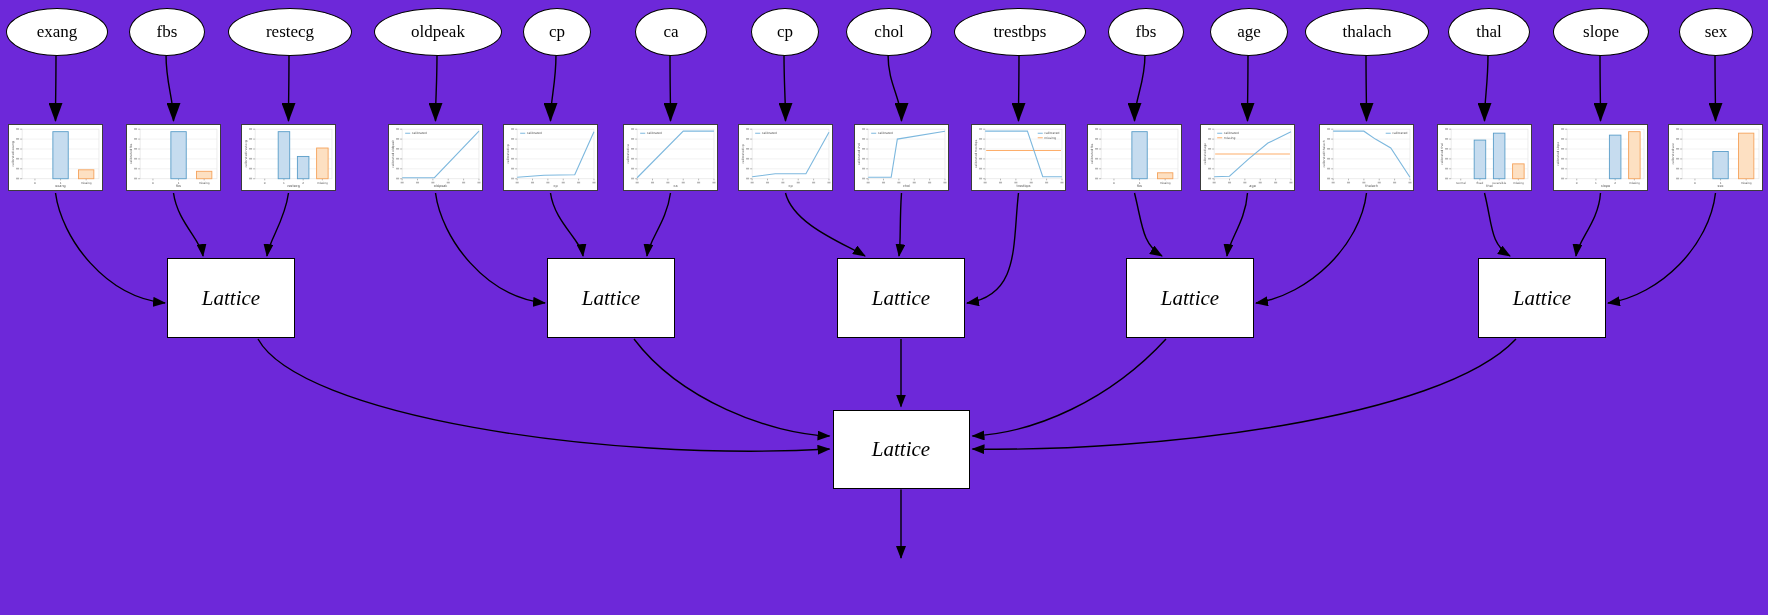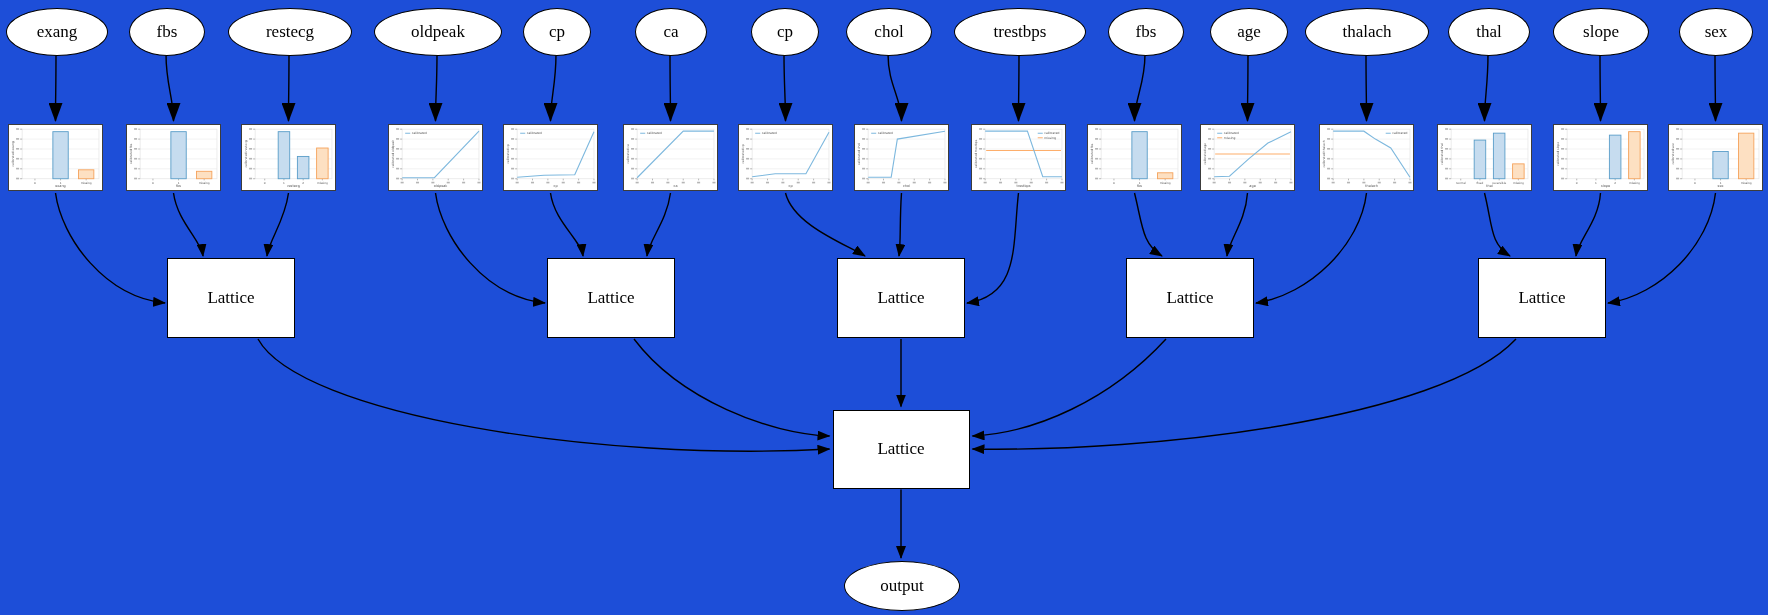--- a/index.html
+++ b/index.html
@@ -1,23 +1,23 @@
 <!DOCTYPE html>
 <html><head>
 <meta charset="utf-8">
 <style>
   html,body{margin:0;padding:0;background:#ffffff;}
-  #canvas{position:relative;width:1768px;height:615px;background:#1d4ed8;overflow:hidden;
+  #canvas{position:relative;width:1768px;height:615px;background:#6d28d9;overflow:hidden;
           font-family:"Liberation Serif", serif;}
   #edge-layer{position:absolute;left:0;top:0;width:1768px;height:615px;}
   .ellipse-node{position:absolute;display:flex;align-items:center;justify-content:center;
     border:1.5px solid #000;border-radius:50%;background:#fff;font-size:17px;color:#000;}
   .thumb{position:absolute;width:95px;height:67px;border:1.6px solid #3c3c3c;background:#fff;box-sizing:border-box;}
   .lattice-box,.avg-box{position:absolute;display:flex;align-items:center;justify-content:center;
-    border:1.4px solid #000;background:#fff;font-size:17px;color:#000;box-sizing:border-box;}
+    border:1.4px solid #000;background:#fff;font-size:21px;color:#000;box-sizing:border-box;font-style:italic;}
   .chart-svg{display:block;width:100%;height:100%;}
 </style>
 </head>
 <body>
 
 <div id="canvas">
   <svg id="edge-layer" width="1768" height="615">
     <defs>
       <marker id="arr" markerUnits="userSpaceOnUse" markerWidth="13" markerHeight="10" refX="12" refY="5" orient="auto">
         <path d="M0,0 L13,5 L0,10 z" fill="#000"></path>
@@ -661,16 +661,13 @@
       </div>
       <div class="lattice-box" style="left: 1478px; top: 258px; width: 128px; height: 80px;">
         <span>Lattice</span>
       </div>
     </div>
 
   <div class="avg-box" id="avg-box" style="left: 832.5px; top: 409.5px; width: 137px; height: 79px;">
     <span>Lattice</span>
   </div>
 
-  <div class="ellipse-node" id="output-node" style="left: 844px; top: 561px; width: 114px; height: 48px;">
-    <span>output</span>
-  </div>
 </div>
 
 </body></html>

